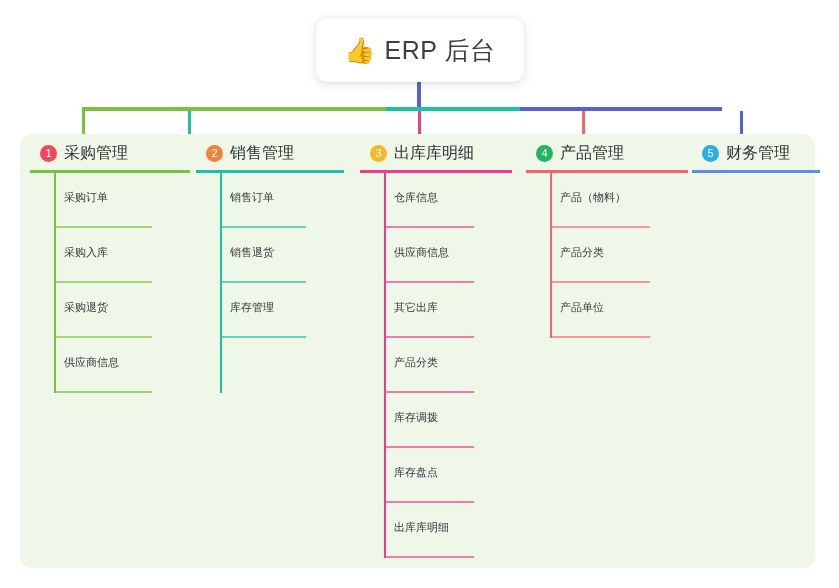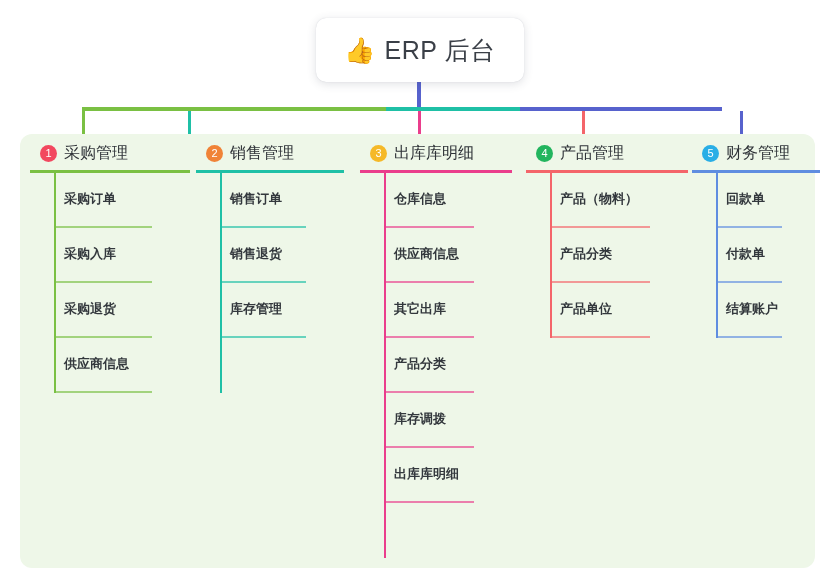--- a/index.html
+++ b/index.html
@@ -42,21 +42,21 @@
     flex:0 0 auto;font-family:"Liberation Sans",sans-serif;
   }
   .col-title{font-size:16px;color:#2f3338;white-space:nowrap;}
   .head-rule{height:3px;margin-top:4px;}
 
   .leaves{position:relative;margin-top:0;}
   .spine{position:absolute;left:24px;top:0;width:2px;}
   .leaf{position:relative;height:55px;}
   .leaf-label{
     position:absolute;left:34px;top:17px;
-    font-size:13px;color:#33383d;white-space:nowrap;font-weight:bold;
+    font-size:11px;color:#33383d;white-space:nowrap;
   }
   .leaf-rule{position:absolute;left:24px;bottom:0;height:2px;}
 </style>
 </head>
 <body>
 
 <div id="root">
 
   <div class="conn v-stem"></div>
 
@@ -149,20 +149,24 @@
           </div>
           <div class="leaf">
             <span class="leaf-label">产品分类</span>
             <div class="leaf-rule" style="background: rgb(234, 62, 140); opacity: 0.65; width: 90px;"></div>
           </div>
           <div class="leaf">
             <span class="leaf-label">库存调拨</span>
             <div class="leaf-rule" style="background: rgb(234, 62, 140); opacity: 0.65; width: 90px;"></div>
           </div>
           <div class="leaf">
+            <span class="leaf-label">库存盘点</span>
+            <div class="leaf-rule" style="background: rgb(234, 62, 140); opacity: 0.65; width: 90px;"></div>
+          </div>
+          <div class="leaf">
             <span class="leaf-label">出库库明细</span>
             <div class="leaf-rule" style="background: rgb(234, 62, 140); opacity: 0.65; width: 90px;"></div>
           </div>
         </div>
       </div>
       <div class="col" style="left: 526px; width: 162px;">
         <div class="col-head">
           <span class="badge" style="background: rgb(34, 181, 94);">4</span>
           <span class="col-title">产品管理</span>
         </div>
@@ -182,31 +186,16 @@
             <div class="leaf-rule" style="background: rgb(244, 101, 106); opacity: 0.65; width: 100px;"></div>
           </div>
         </div>
       </div>
       <div class="col" style="left: 692px; width: 128px;">
         <div class="col-head">
           <span class="badge" style="background: rgb(41, 174, 230);">5</span>
           <span class="col-title">财务管理</span>
         </div>
         <div class="head-rule" style="background: rgb(95, 141, 224);"></div>
-        <div class="leaves">
-          <div class="spine" style="background: rgb(95, 141, 224); height: 165px;"></div>
-          <div class="leaf">
-            <span class="leaf-label">回款单</span>
-            <div class="leaf-rule" style="background: rgb(95, 141, 224); opacity: 0.65; width: 66px;"></div>
-          </div>
-          <div class="leaf">
-            <span class="leaf-label">付款单</span>
-            <div class="leaf-rule" style="background: rgb(95, 141, 224); opacity: 0.65; width: 66px;"></div>
-          </div>
-          <div class="leaf">
-            <span class="leaf-label">结算账户</span>
-            <div class="leaf-rule" style="background: rgb(95, 141, 224); opacity: 0.65; width: 66px;"></div>
-          </div>
-        </div>
       </div>
     </div>
 
 </div>
 
 </body></html>

